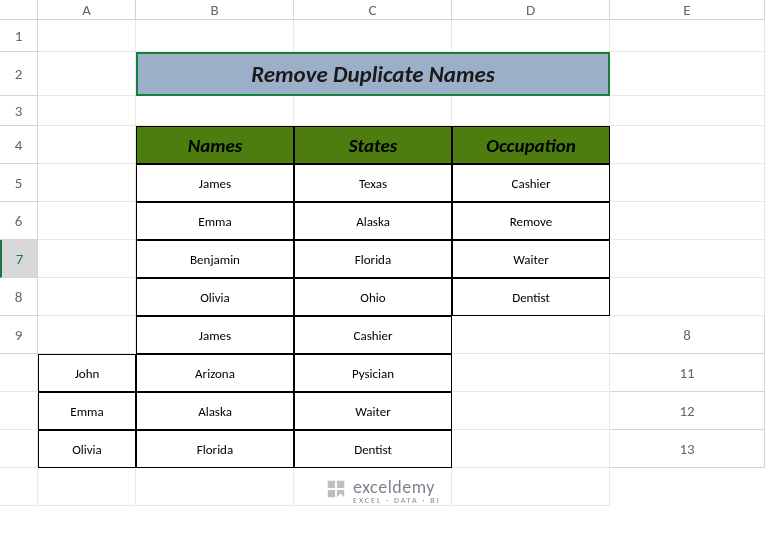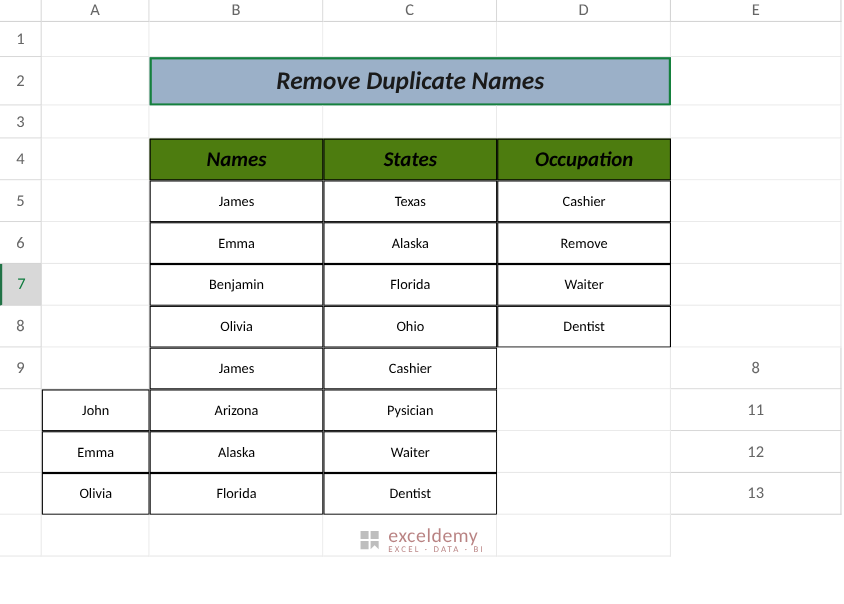--- a/index.html
+++ b/index.html
@@ -70,24 +70,24 @@
     background: #fff;
   }
   .blank-bordered-row3 {
     border-bottom: 1px solid #e8e8e8;
   }
   .watermark {
     position: absolute;
     left: 325px;
     top: 478px;
     display: flex;
-    align-items: center;
+    align-items: flex-start;
     gap: 6px;
     opacity: 0.55;
-    color: #7f1d1d;
+    color: #0f172a;
     pointer-events: none;
   }
   .watermark .logo {
     width: 22px; height: 22px;
     position: relative;
   }
   .watermark .logo svg { width: 22px; height: 22px; }
   .watermark .text { line-height: 1; }
   .watermark .brand { font-size: 18px; letter-spacing: 0.5px; }
   .watermark .tag { font-size: 8px; letter-spacing: 2px; }

